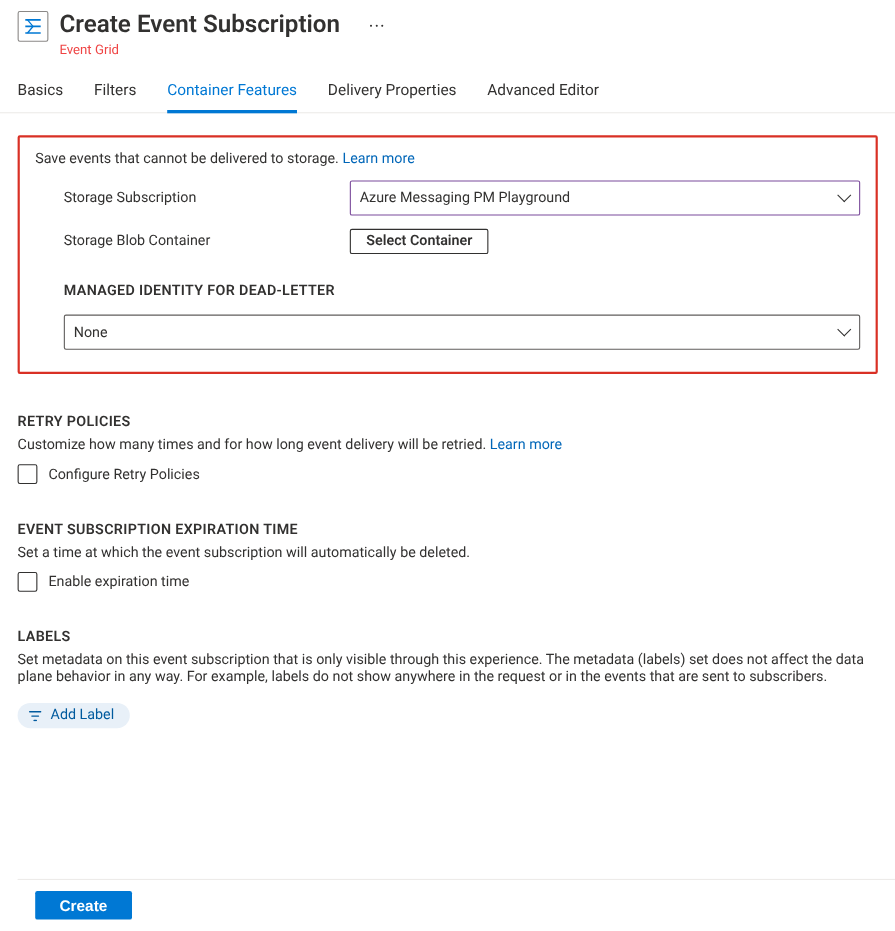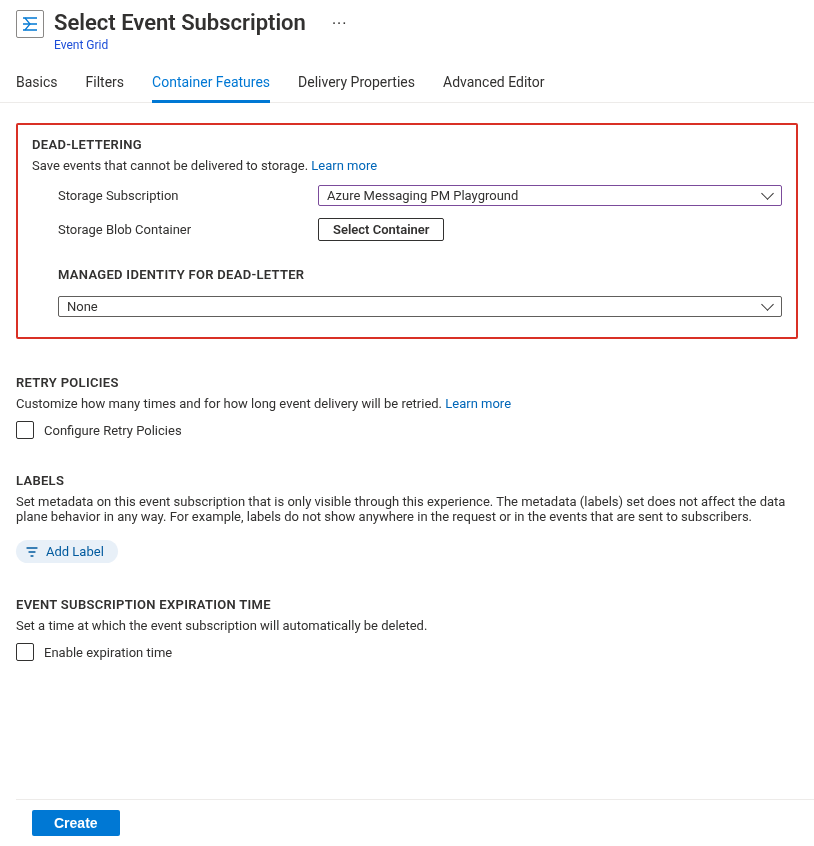--- a/index.html
+++ b/index.html
@@ -28,21 +28,21 @@
     border-radius: 2px;
   }
   .header-title {
     font-size: 22px;
     font-weight: 600;
     color: #323130;
     line-height: 1.2;
   }
   .header-subtitle {
     font-size: 12px;
-    color: #1d4ed8;
+    color: #ef4444;
     margin-top: 2px;
   }
   .more-icon {
     color: #323130;
     margin-left: 26px;
     margin-top: 4px;
     font-size: 16px;
     letter-spacing: 1px;
   }
 
@@ -137,21 +137,21 @@
     width: 260px;
     font-size: 13px;
     color: #323130;
     flex-shrink: 0;
   }
 
   .select {
     flex: 1;
     border: 1px solid #605e5c;
     border-radius: 2px;
-    height: 21px;
+    height: 32px;
     padding: 0 30px 0 8px;
     display: flex; align-items: center;
     position: relative;
     background: #fff;
     font-size: 13px;
     cursor: pointer;
   }
   .select.outlined {
     border-color: #7b4b9b;
   }
@@ -237,38 +237,37 @@
 <body>
 
 <div class="header">
   <div class="header-icon">
     <svg width="18" height="18" viewBox="0 0 18 18" fill="none">
       <path d="M2 3h14M2 9h14M2 15h14" stroke="#0078d4" stroke-width="1.5"></path>
       <path d="M4 3l5 6-5 6" stroke="#0078d4" stroke-width="1.2" fill="none"></path>
     </svg>
   </div>
   <div>
-    <div class="header-title">Select Event Subscription</div>
+    <div class="header-title">Create Event Subscription</div>
     <div class="header-subtitle">Event Grid</div>
   </div>
   <div class="more-icon">···</div>
 </div>
 
 <div class="tabs">
   <div class="tab">Basics</div>
   <div class="tab">Filters</div>
   <div class="tab active">Container Features</div>
   <div class="tab">Delivery Properties</div>
   <div class="tab">Advanced Editor</div>
 </div>
 
 <div class="content">
 
   <div class="highlight-box">
-    <div class="section-heading">DEAD-LETTERING</div>
     <div class="section-desc">
       <span>Save events that cannot be delivered to storage. </span><span class="link">Learn more</span>
     </div>
 
 
     <div class="form-row">
       <div class="form-label">Storage Subscription</div>
       <div class="select outlined">
         <span>Azure Messaging PM Playground</span>
         <span class="chevron"></span>
@@ -293,42 +292,42 @@
   </div>
 
   <div class="section">
     <div class="section-heading">RETRY POLICIES</div>
     <div class="section-desc">
       <span>Customize how many times and for how long event delivery will be retried. </span><span class="link">Learn more</span>
     </div>
     <div class="check-row">
       <span class="checkbox"></span>
       <span class="check-label">Configure Retry Policies</span>
+    </div>
+  </div>
+
+  <div class="section">
+    <div class="section-heading">EVENT SUBSCRIPTION EXPIRATION TIME</div>
+    <div class="section-desc">Set a time at which the event subscription will automatically be deleted.</div>
+    <div class="check-row">
+      <span class="checkbox"></span>
+      <span class="check-label">Enable expiration time</span>
     </div>
   </div>
 
   <div class="section">
     <div class="section-heading">LABELS</div>
     <div class="section-desc" style="margin-bottom:16px;">Set metadata on this event subscription that is only visible through this experience. The metadata (labels) set does not affect the data plane behavior in any way. For example, labels do not show anywhere in the request or in the events that are sent to subscribers.</div>
     <div class="pill-btn">
       <span class="filter-icon">
         <svg width="12" height="10" viewBox="0 0 12 10">
           <path d="M1 1h10M3 5h6M5 9h2" stroke="#005a9e" stroke-width="1.3" stroke-linecap="round"></path>
         </svg>
       </span>
       <span>Add Label</span>
     </div>
   </div>
 
-  <div class="section">
-    <div class="section-heading">EVENT SUBSCRIPTION EXPIRATION TIME</div>
-    <div class="section-desc">Set a time at which the event subscription will automatically be deleted.</div>
-    <div class="check-row">
-      <span class="checkbox"></span>
-      <span class="check-label">Enable expiration time</span>
-    </div>
-  </div>
-
 </div>
 
 <div class="footer">
   <button class="primary-btn">Create</button>
 </div>
 
 </body></html>

